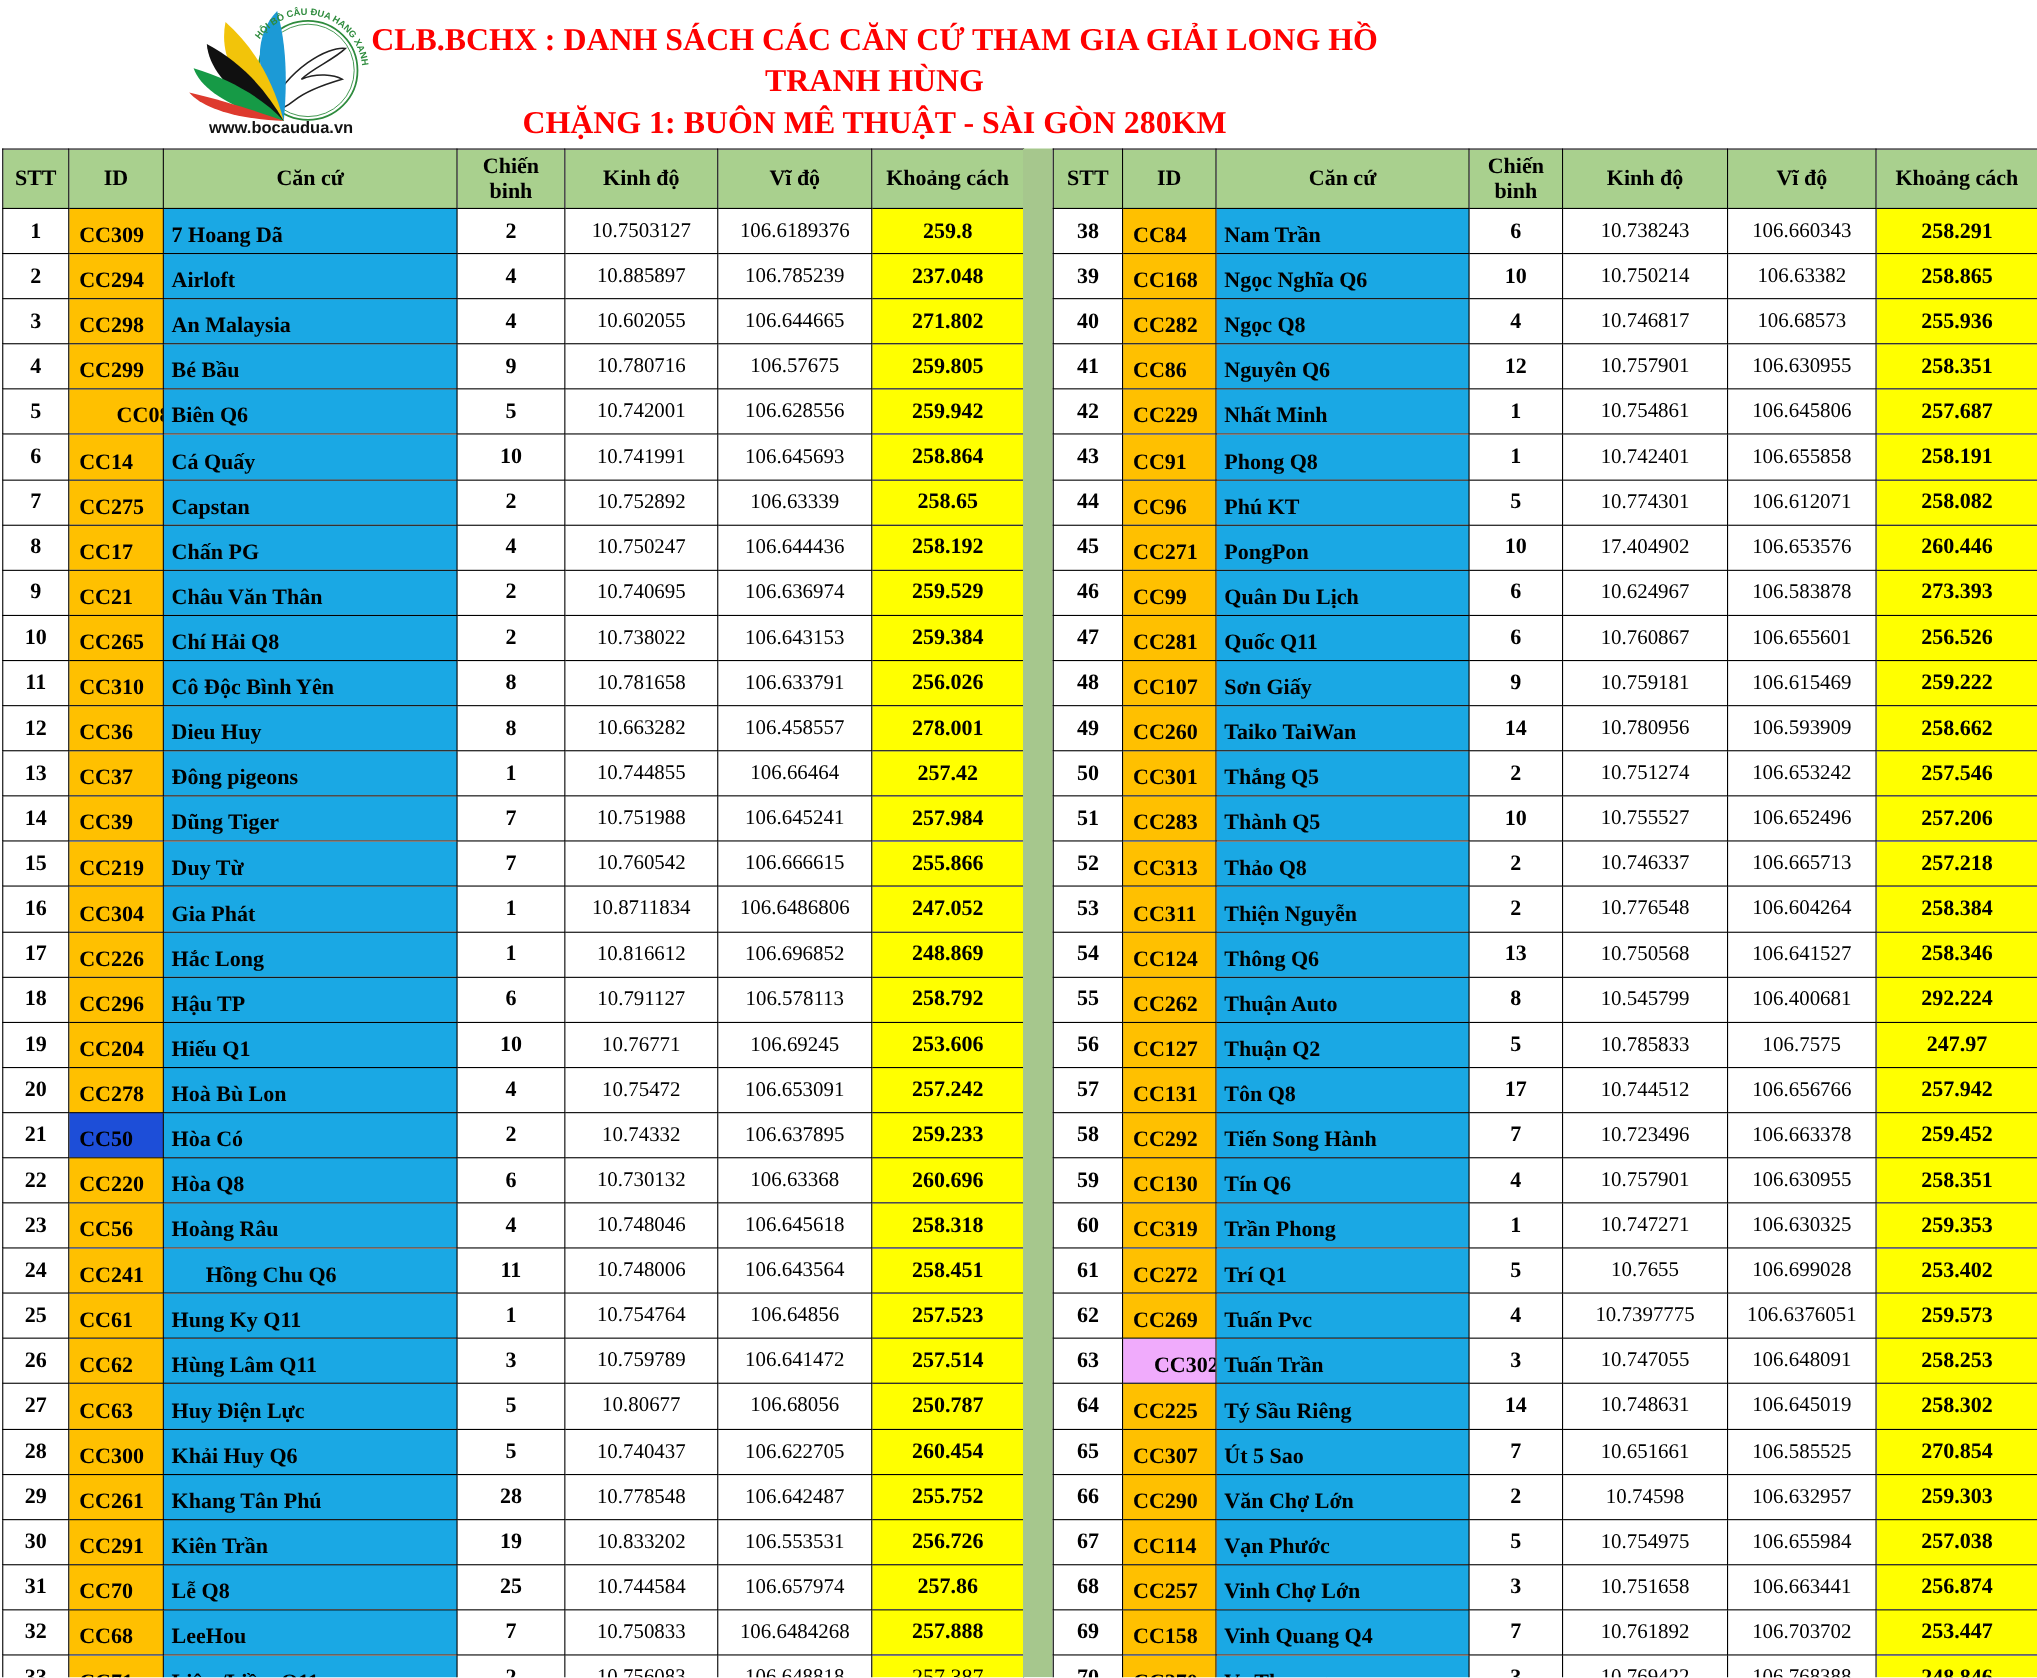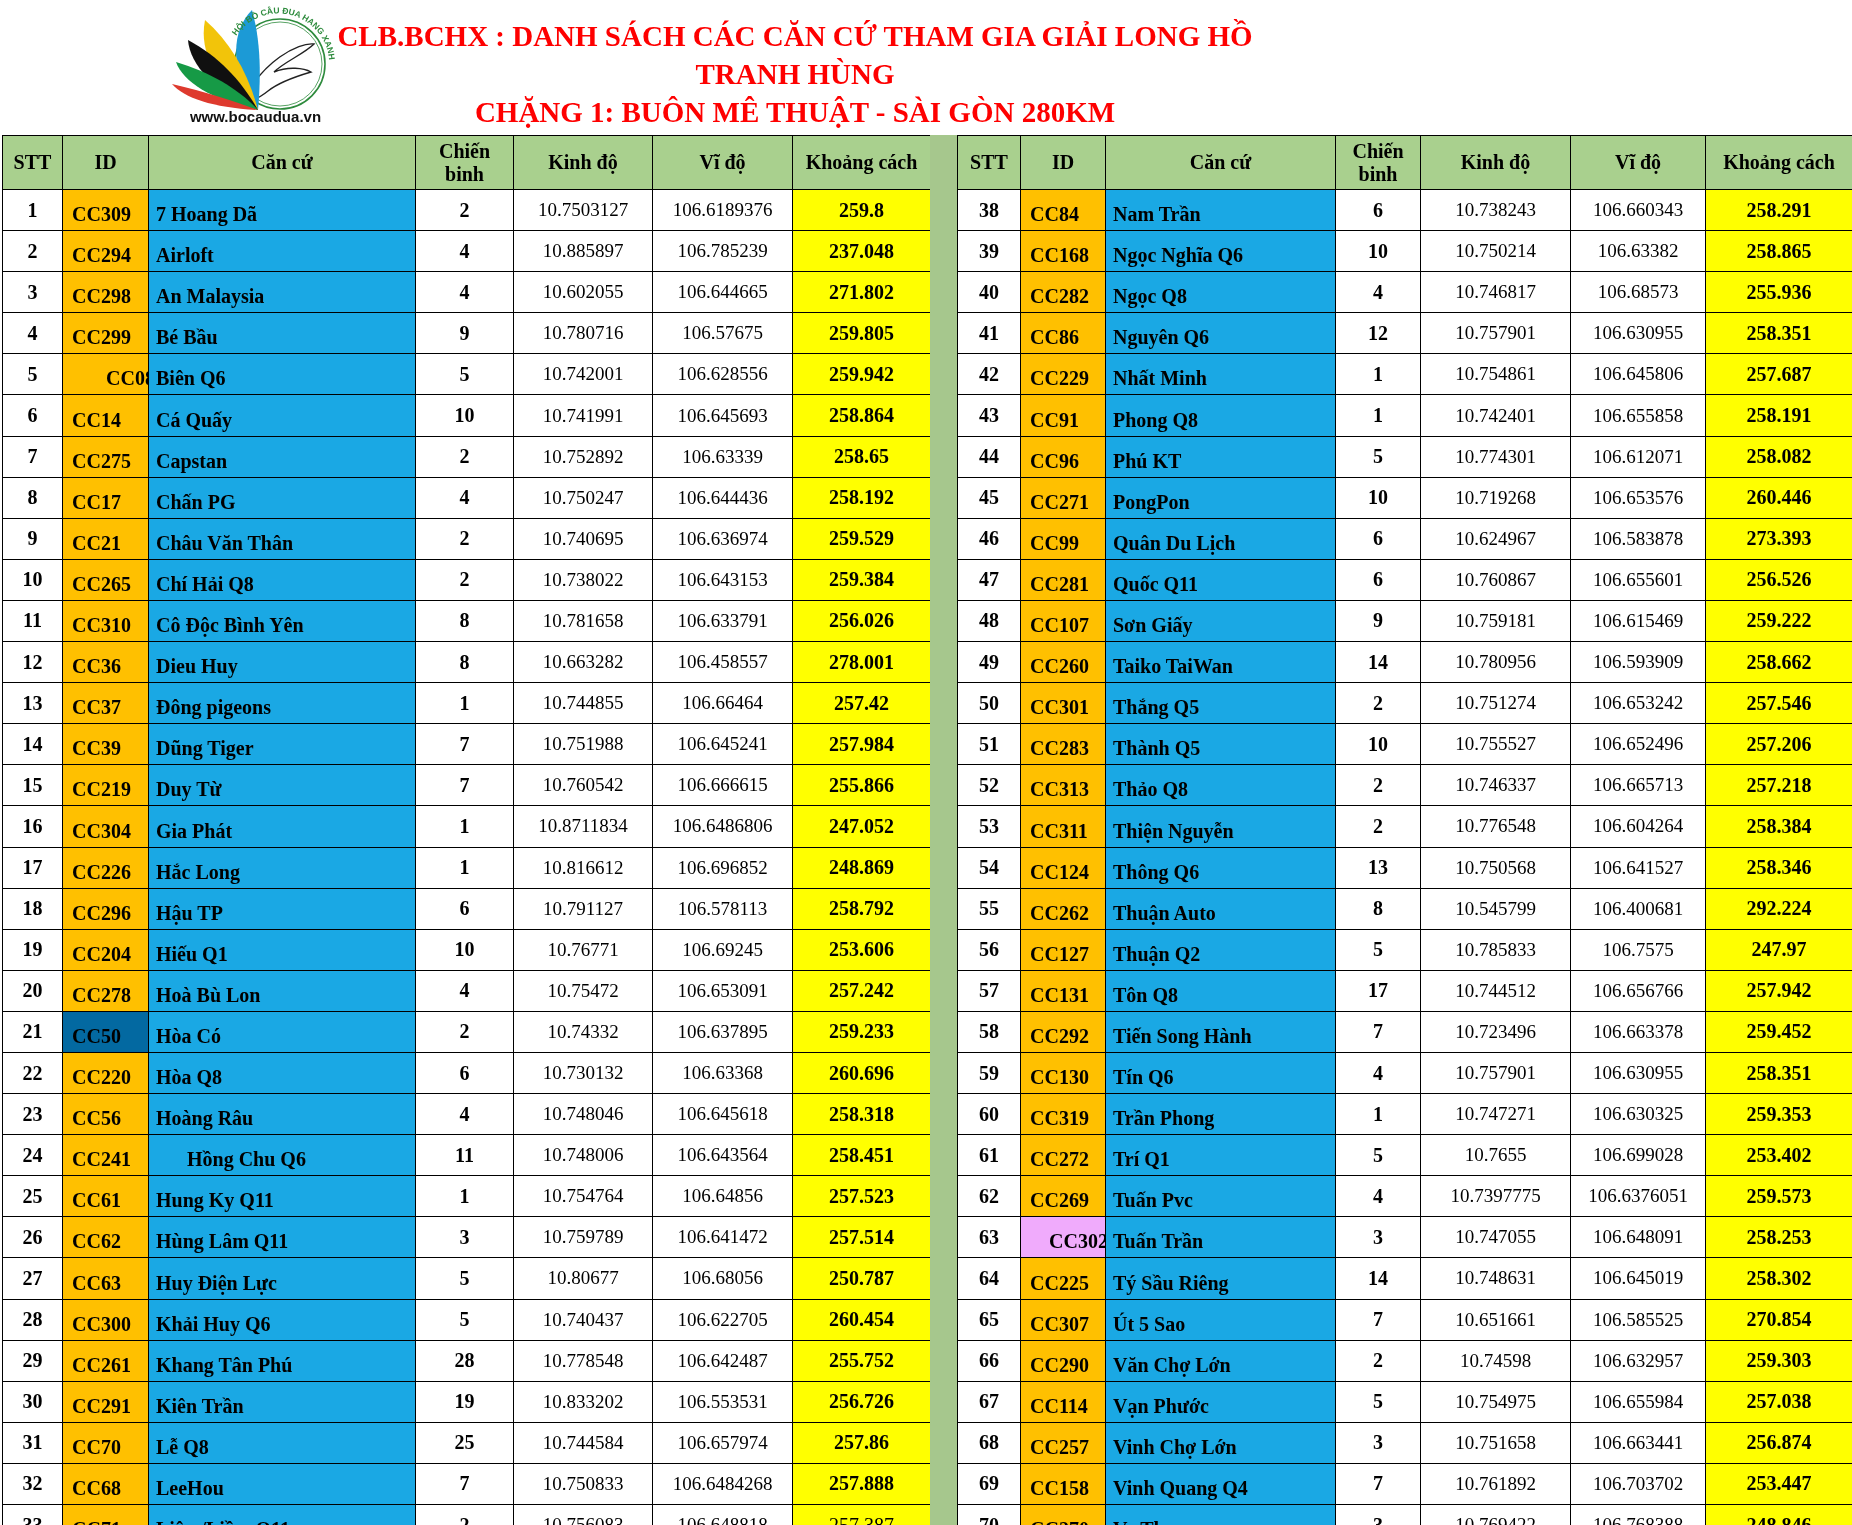--- a/index.html
+++ b/index.html
@@ -270,21 +270,21 @@
           <td class="c-stt">20</td>
           <td class="c-id" style="background: rgb(255, 192, 0);">CC278</td>
           <td class="c-name" style="background: rgb(26, 168, 228);">Hoà Bù Lon</td>
           <td class="c-cb">4</td>
           <td class="c-lon">10.75472</td>
           <td class="c-lat">106.653091</td>
           <td class="c-kc" style="background: rgb(255, 255, 0);">257.242</td>
         </tr>
         <tr>
           <td class="c-stt">21</td>
-          <td class="c-id" style="background: #0369a1;">CC50</td>
+          <td class="c-id" style="background: #1d4ed8;">CC50</td>
           <td class="c-name" style="background: rgb(26, 168, 228);">Hòa Có</td>
           <td class="c-cb">2</td>
           <td class="c-lon">10.74332</td>
           <td class="c-lat">106.637895</td>
           <td class="c-kc" style="background: rgb(255, 255, 0);">259.233</td>
         </tr>
         <tr>
           <td class="c-stt">22</td>
           <td class="c-id" style="background: rgb(255, 192, 0);">CC220</td>
           <td class="c-name" style="background: rgb(26, 168, 228);">Hòa Q8</td>
@@ -480,21 +480,21 @@
           <td class="c-cb">5</td>
           <td class="c-lon">10.774301</td>
           <td class="c-lat">106.612071</td>
           <td class="c-kc" style="background: rgb(255, 255, 0);">258.082</td>
         </tr>
         <tr>
           <td class="c-stt">45</td>
           <td class="c-id" style="background: rgb(255, 192, 0);">CC271</td>
           <td class="c-name" style="background: rgb(26, 168, 228);">PongPon</td>
           <td class="c-cb">10</td>
-          <td class="c-lon">10.719268</td>
+          <td class="c-lon">17.404902</td>
           <td class="c-lat">106.653576</td>
           <td class="c-kc" style="background: rgb(255, 255, 0);">260.446</td>
         </tr>
         <tr>
           <td class="c-stt">46</td>
           <td class="c-id" style="background: rgb(255, 192, 0); margin-top: 44px;">CC99</td>
           <td class="c-name" style="background: rgb(26, 168, 228);">Quân Du Lịch</td>
           <td class="c-cb">6</td>
           <td class="c-lon">10.624967</td>
           <td class="c-lat">106.583878</td>

